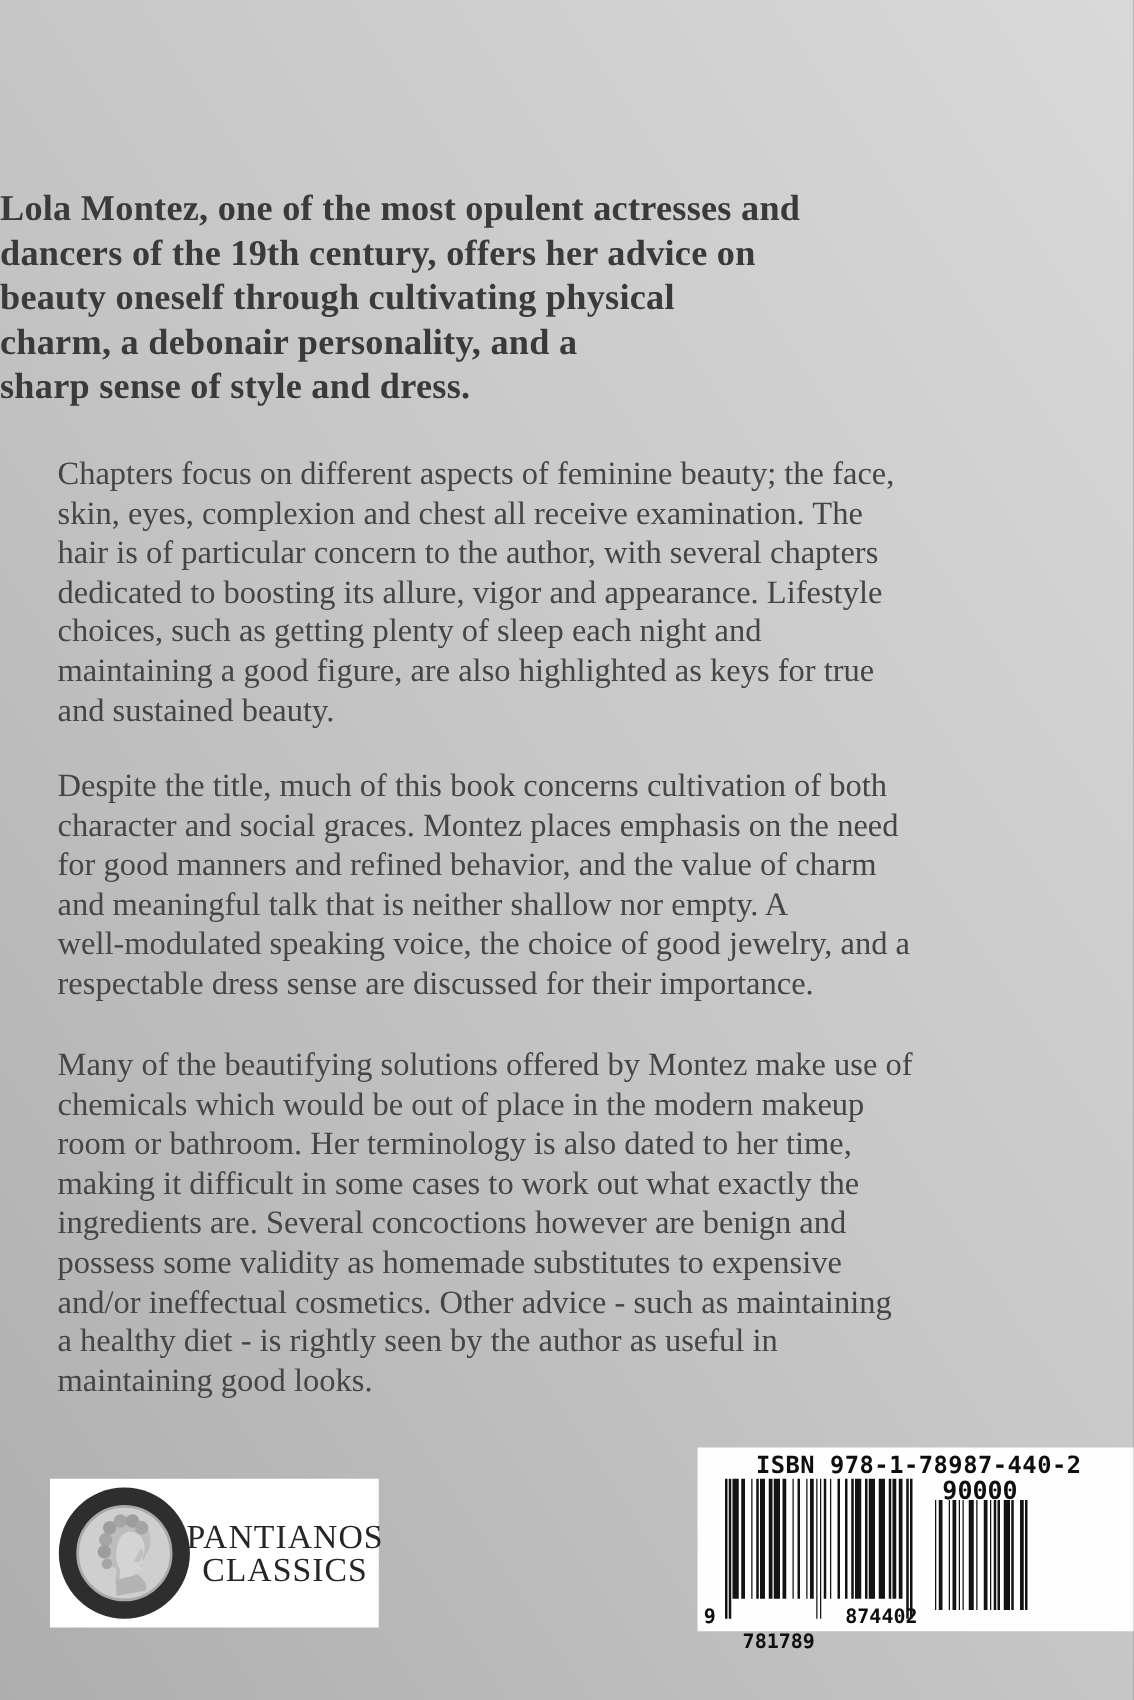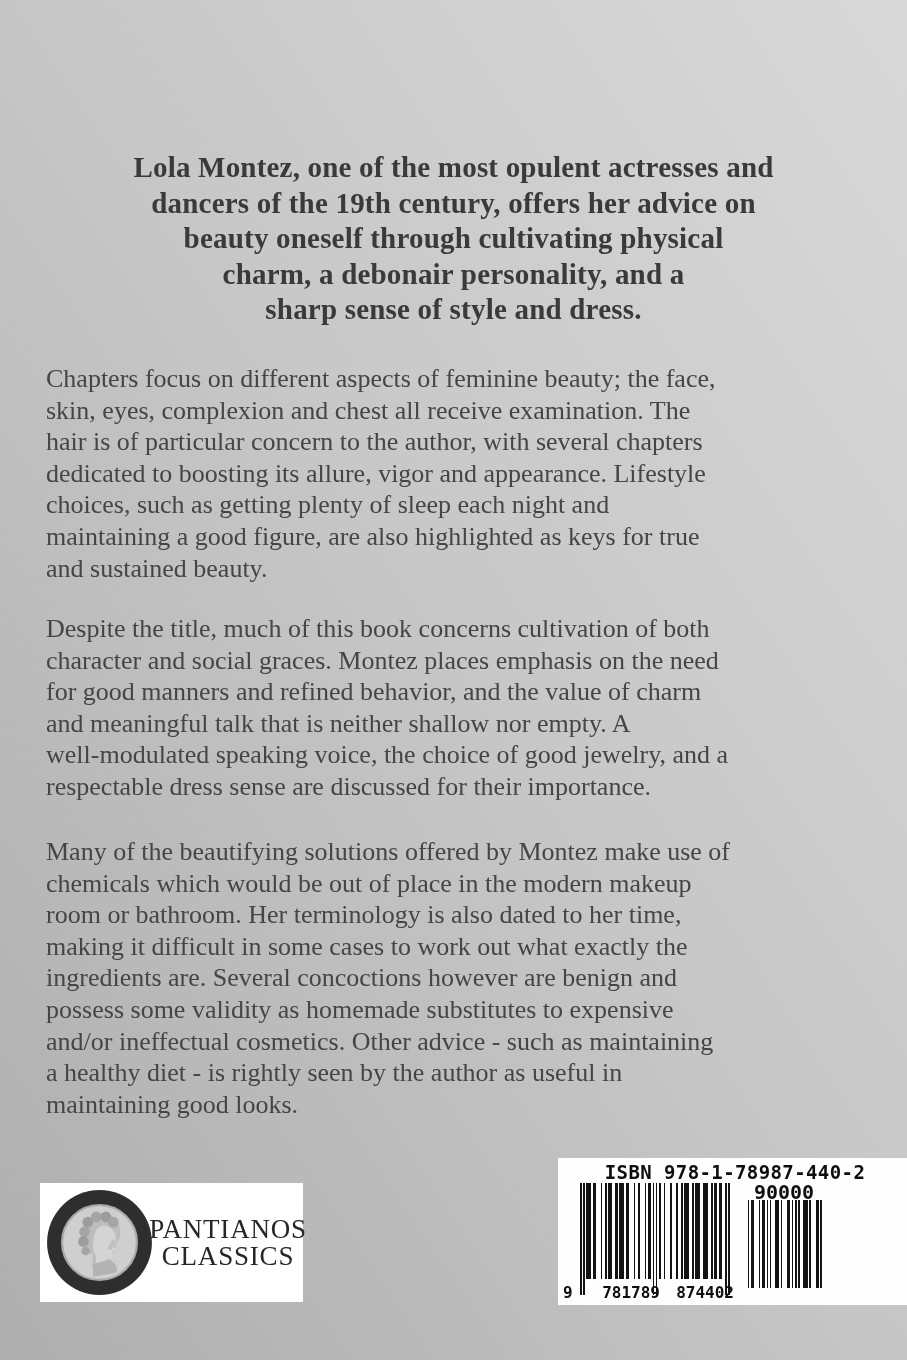--- a/index.html
+++ b/index.html
@@ -9,21 +9,21 @@
     height: 1360px;
     overflow: hidden;
     background: linear-gradient(to top right, #aeaeae 0%, #c7c7c7 52%, #d9d9d9 100%);
     font-family: "Liberation Serif", serif;
   }
   .headline {
     position: absolute;
     top: 150px;
     left: 0;
     right: 0;
-    text-align: center;
+    text-align: left;
     font-size: 29px;
     font-weight: bold;
     line-height: 35.5px;
     color: #3a3a3a;
     white-space: pre-line;
     letter-spacing: 0.2px;
   }
   .para {
     position: absolute;
     left: 46px;
@@ -130,21 +130,21 @@
   }
   .digit { 
     position: absolute;
     top: 125px;
     font-family: "DejaVu Sans Mono", monospace;
     font-weight: bold;
     font-size: 16px;
     color: #0e0e0e;
   }
   .digit-lead { left: 5px; }
-  .digit-g1 { left: 28px; width: 74px; text-align: right; }
+  .digit-g1 { left: 28px; width: 74px; text-align: center; margin-top: 20px; }
   .digit-g2 { left: 102px; width: 74px; text-align: right; }
 </style>
 </head>
 <body>
 
 <div class="page">
 
   <div class="headline">Lola Montez, one of the most opulent actresses and
 dancers of the 19th century, offers her advice on
 beauty oneself through cultivating physical

